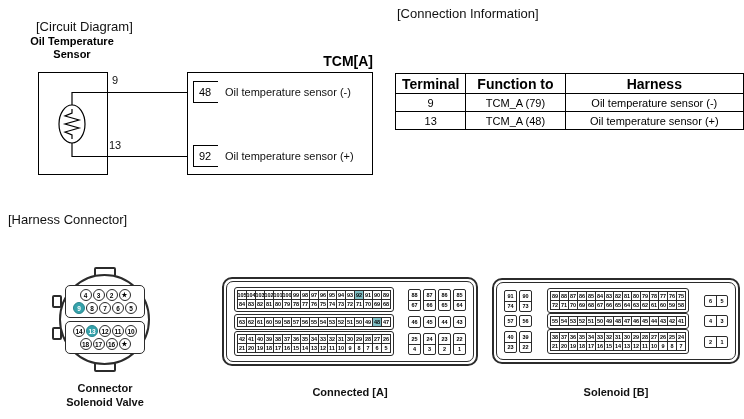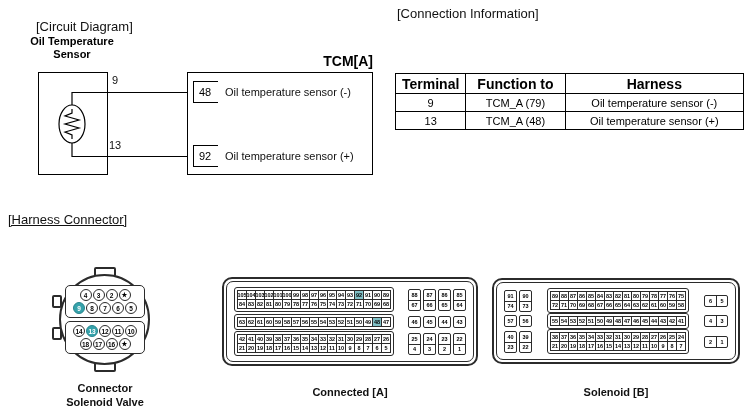--- a/index.html
+++ b/index.html
@@ -111,21 +111,21 @@
       <td>Oil temperature sensor (-)</td>
     </tr>
     <tr>
       <td>13</td>
       <td>TCM_A (48)</td>
       <td>Oil temperature sensor (+)</td>
     </tr>
   </tbody>
 </table>
 
-<div class="abs sec-label" style="left:8px; top:212px;text-decoration:underline;">[Harness Connector]</div>
+<div class="abs sec-label" style="left:8px; top:212px;">[Harness Connector]</div>
 
 <div class="sol-tab" style="left:94px; top:267px; width:22px; height:10px;"></div>
 <div class="sol-tab" style="left:94px; top:362px; width:22px; height:10px;"></div>
 <div class="sol-tab" style="left:52px; top:295px; width:10px; height:13px;"></div>
 <div class="sol-tab" style="left:52px; top:327px; width:10px; height:13px;"></div>
 <div id="sol-circle"></div>
 <div id="sol-g1" class="sol-group">
     <div class="srow">
       <div class="pin-circ">4</div>
       <div class="pin-circ">3</div>

